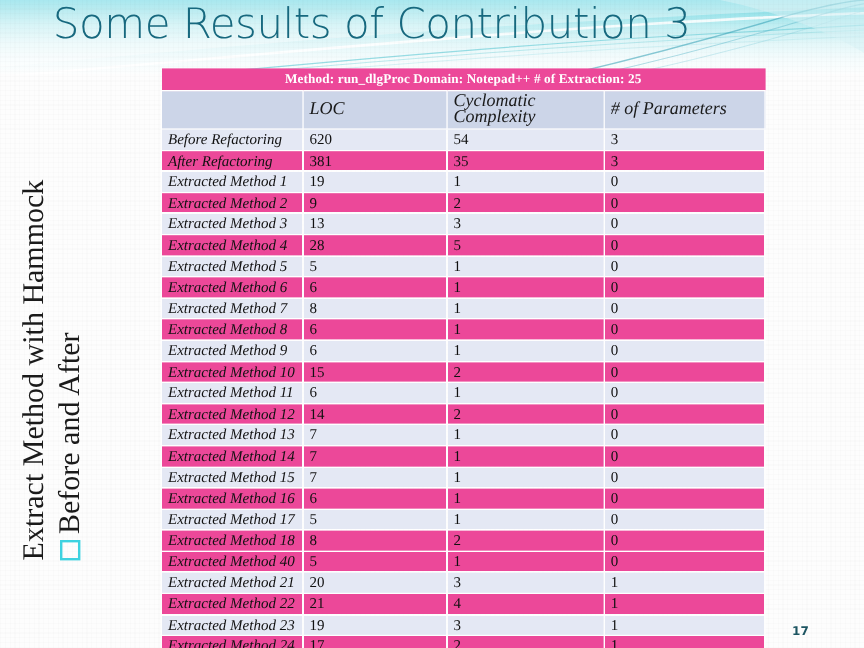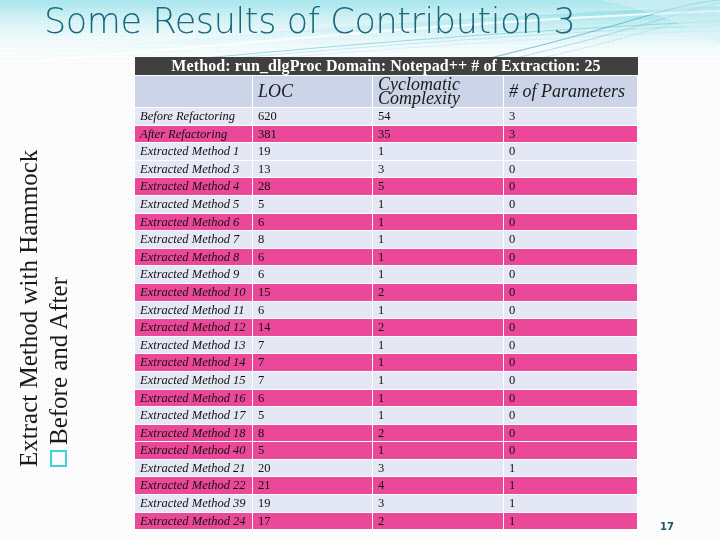--- a/index.html
+++ b/index.html
@@ -123,37 +123,37 @@
     width: 503px;
     table-layout: fixed;
     font-family: "Liberation Serif", serif;
   }
   table#data-table col.c1 { width: 118px; }
   table#data-table col.c2 { width: 120px; }
   table#data-table col.c3 { width: 131px; }
   table#data-table col.c4 { width: 134px; }
 
   #table-banner-row th {
-    background: #404040;
+    background: #ec4899;
     color: #ffffff;
-    font-size: 16px;
+    font-size: 11px;
     font-weight: bold;
     font-style: normal;
     text-align: center;
     padding: 2px 0 3px 0;
     letter-spacing: 0.1px;
     border: none;
     height: 13px;
     line-height: 12px;
   }
 
   #column-header-row th {
     background: #ccd5e8;
     color: #1a1a1a;
-    font-size: 18px;
+    font-size: 15px;
     font-style: italic;
     font-weight: normal;
     text-align: left;
     padding: 1px 0 2px 5px;
     border: 1px solid #ffffff;
     height: 14px;
     line-height: 14px;
   }
   #column-header-row th.blank { background: #ccd5e8; }
 
@@ -245,20 +245,26 @@
             <td>381</td>
             <td>35</td>
             <td>3</td>
           </tr>
           <tr class="odd">
             <td class="label">Extracted Method 1</td>
             <td>19</td>
             <td>1</td>
             <td>0</td>
           </tr>
+          <tr class="even">
+            <td class="label">Extracted Method 2</td>
+            <td>9</td>
+            <td>2</td>
+            <td>0</td>
+          </tr>
           <tr class="odd">
             <td class="label">Extracted Method 3</td>
             <td>13</td>
             <td>3</td>
             <td>0</td>
           </tr>
           <tr class="even">
             <td class="label">Extracted Method 4</td>
             <td>28</td>
             <td>5</td>
@@ -360,21 +366,21 @@
             <td>3</td>
             <td>1</td>
           </tr>
           <tr class="even">
             <td class="label">Extracted Method 22</td>
             <td>21</td>
             <td>4</td>
             <td>1</td>
           </tr>
           <tr class="odd">
-            <td class="label">Extracted Method 39</td>
+            <td class="label">Extracted Method 23</td>
             <td>19</td>
             <td>3</td>
             <td>1</td>
           </tr>
           <tr class="even">
             <td class="label">Extracted Method 24</td>
             <td>17</td>
             <td>2</td>
             <td>1</td>
           </tr>

